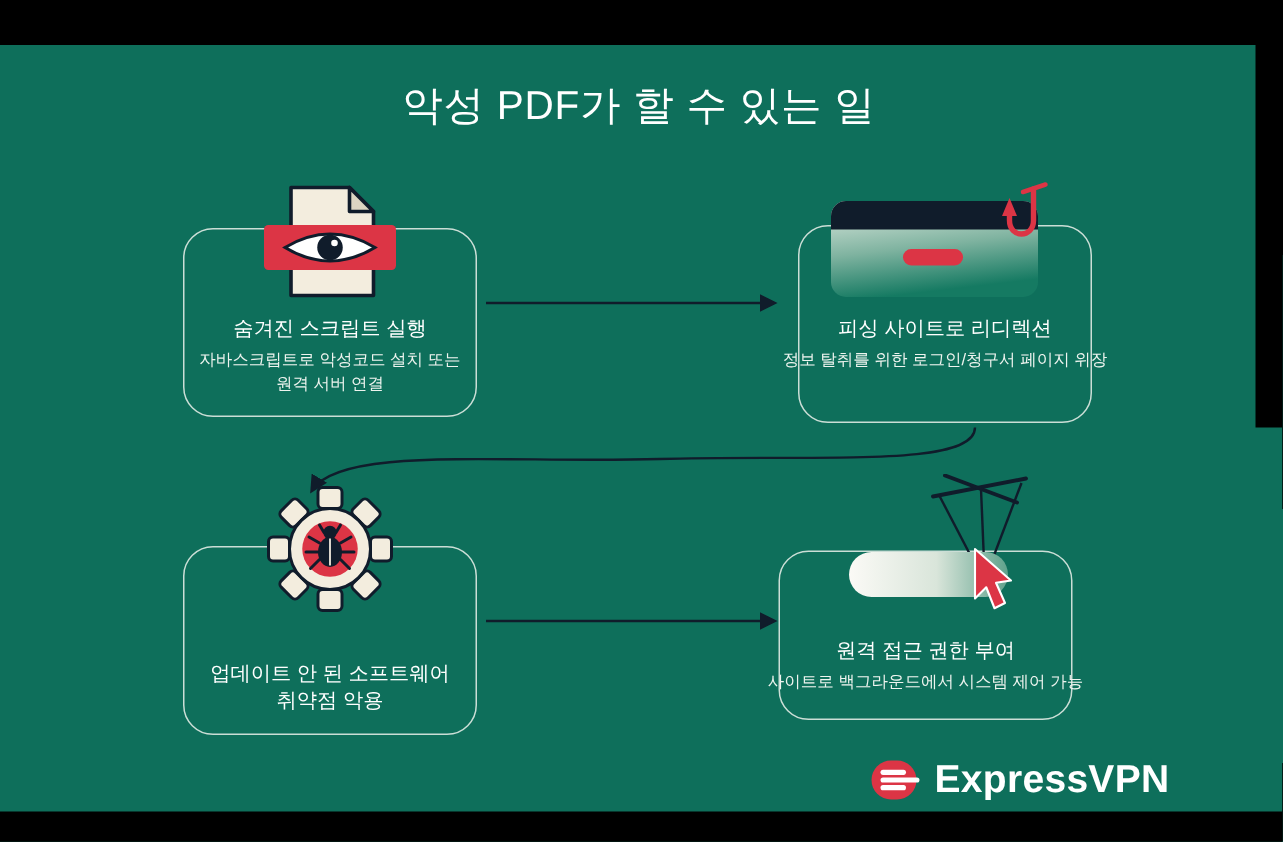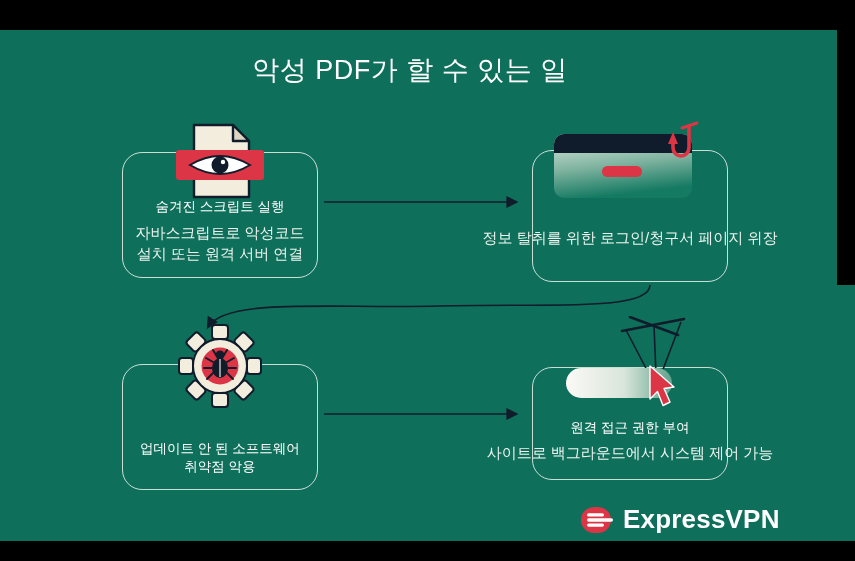--- a/index.html
+++ b/index.html
@@ -7,32 +7,32 @@
     --accent_red:#dc3545;
     --ink_navy:#101c2b;
     --paper_cream:#f3edde;
     --text_white:#ffffff;
   }
   html,body{margin:0;padding:0;background:#000;}
   .stage{position:relative;width:855px;height:561px;overflow:hidden;background:#000;
          font-family:"Liberation Sans","DejaVu Sans",sans-serif;}
   .panel{position:absolute;left:0;top:30px;width:855px;height:511px;background:var(--panel_teal);}
   .strip-right{position:absolute;right:0;top:0;width:18px;height:285px;background:#000;}
-  .title{position:absolute;left:0;top:52px;width:820px;margin:0;text-align:center;
+  .title{position:absolute;left:16px;top:52px;width:820px;margin:0;text-align:center;
          color:var(--text_white);font-size:27px;font-weight:500;letter-spacing:.5px;}
   .card{position:absolute;box-sizing:border-box;border:1px solid rgba(236,242,236,.85);
         border-radius:20px;display:flex;flex-direction:column;justify-content:flex-end;
         align-items:center;text-align:center;color:var(--text_white);}
   .card1{left:122px;top:152px;width:196px;height:126px;padding-bottom:12px;}
   .card2{left:532px;top:150px;width:196px;height:132px;padding-bottom:32px;}
   .card3{left:122px;top:364px;width:196px;height:126px;padding-bottom:13px;}
-  .card4{left:532px;top:367px;width:196px;height:113px;padding-bottom:15px;}
+  .card4{left:519px;top:367px;width:196px;height:113px;padding-bottom:15px;}
   .card-title{font-size:13.5px;font-weight:400;line-height:1.35;}
   .card3 .card-title{max-width:170px;}
-  .card-sub{margin-top:5px;font-size:15px;line-height:1.45;color:#eef4ef;max-width:176px;}
+  .card-sub{margin-top:5px;font-size:11px;line-height:1.45;color:#eef4ef;max-width:176px;}
   .nowrap{white-space:nowrap;max-width:none;text-align:center;}
   .icon{position:absolute;}
   .icon1{left:174px;top:122px;}
   .icon2{left:552px;top:120px;}
   .icon3{left:178px;top:324px;}
   .icon4{left:566px;top:316px;}
   .arrows{position:absolute;left:0;top:0;pointer-events:none;}
   .arrowline{fill:none;stroke-width:1.6;}
   .brand{position:absolute;left:580px;top:504px;display:flex;align-items:center;gap:9px;}
   .brand-word{color:var(--text_white);font-weight:700;font-size:26px;letter-spacing:.2px;}
@@ -51,20 +51,21 @@
   <div class="strip-right"></div>
 
   <h1 class="title">악성 PDF가 할 수 있는 일</h1>
 
   <div class="card card1">
     <span class="card-title">숨겨진 스크립트 실행</span>
     <span class="card-sub">자바스크립트로 악성코드 설치 또는 원격 서버 연결</span>
   </div>
 
   <div class="card card2">
+    <span class="card-title">피싱 사이트로 리디렉션</span>
     <span class="card-sub nowrap">정보 탈취를 위한 로그인/청구서 페이지 위장</span>
   </div>
 
   <div class="card card3">
     <span class="card-title">업데이트 안 된 소프트웨어 취약점 악용</span>
   </div>
 
   <div class="card card4">
     <span class="card-title">원격 접근 권한 부여</span>
     <span class="card-sub nowrap">사이트로 백그라운드에서 시스템 제어 가능</span>

